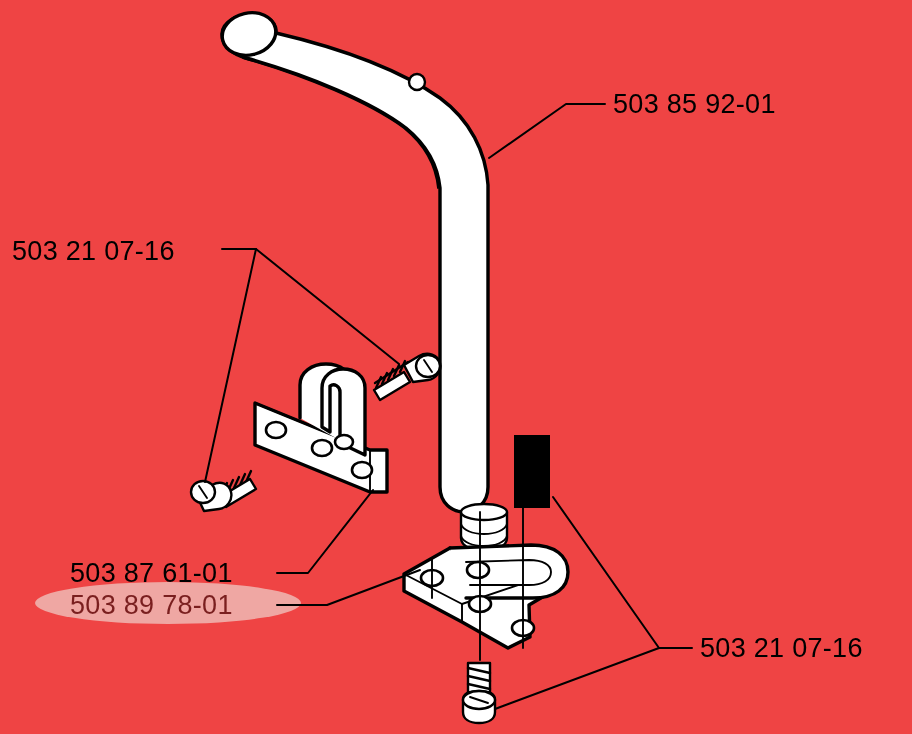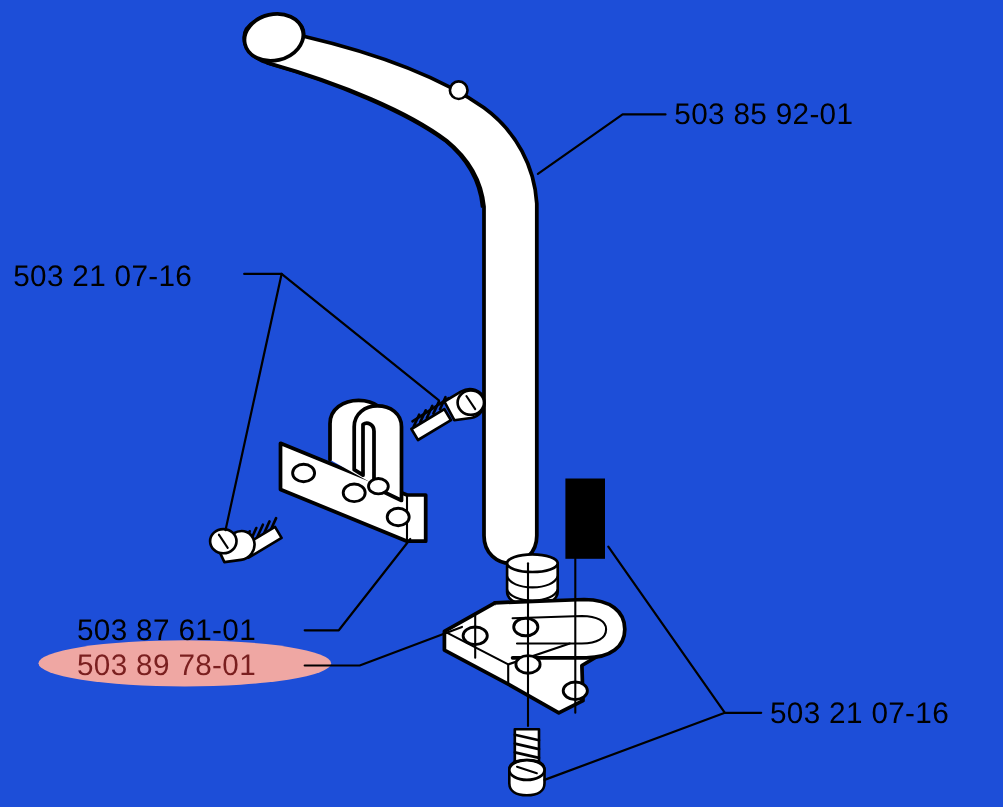--- a/index.html
+++ b/index.html
@@ -10,21 +10,21 @@
   body {
     width: 912px;
     height: 734px;
     font-family: "Liberation Sans", sans-serif;
     overflow: hidden;
   }
   #diagram-root {
     position: relative;
     width: 912px;
     height: 734px;
-    background: #1d4ed8;
+    background: #ef4444;
   }
   svg#parts-diagram {
     display: block;
     width: 912px;
     height: 734px;
   }
   .part-label {
     font-family: "Liberation Sans", sans-serif;
     font-size: 27px;
     fill: #000000;

